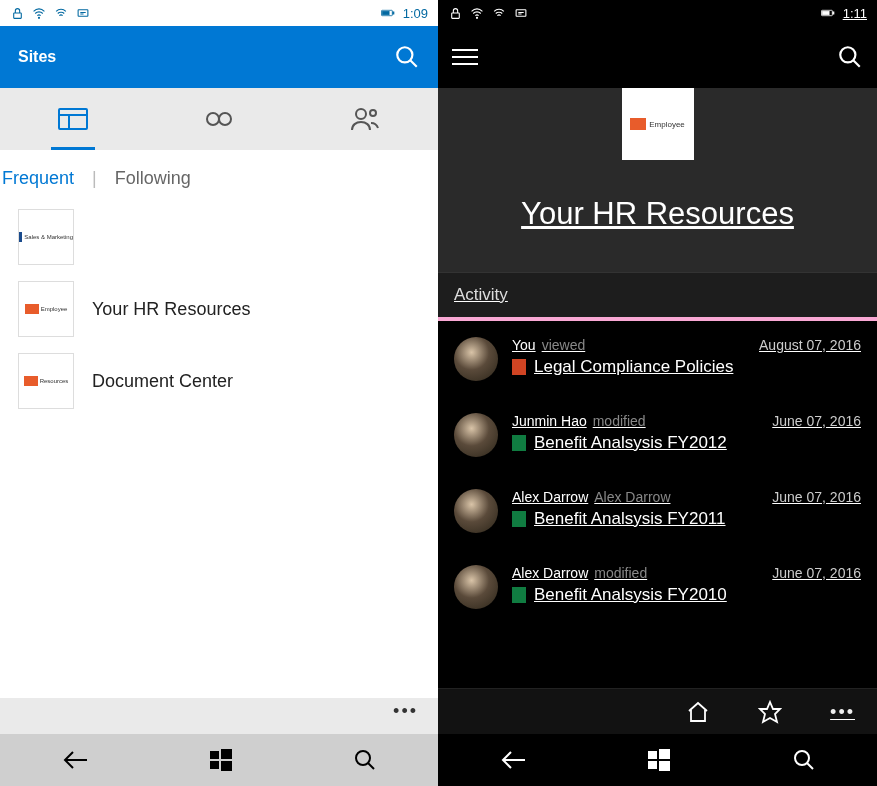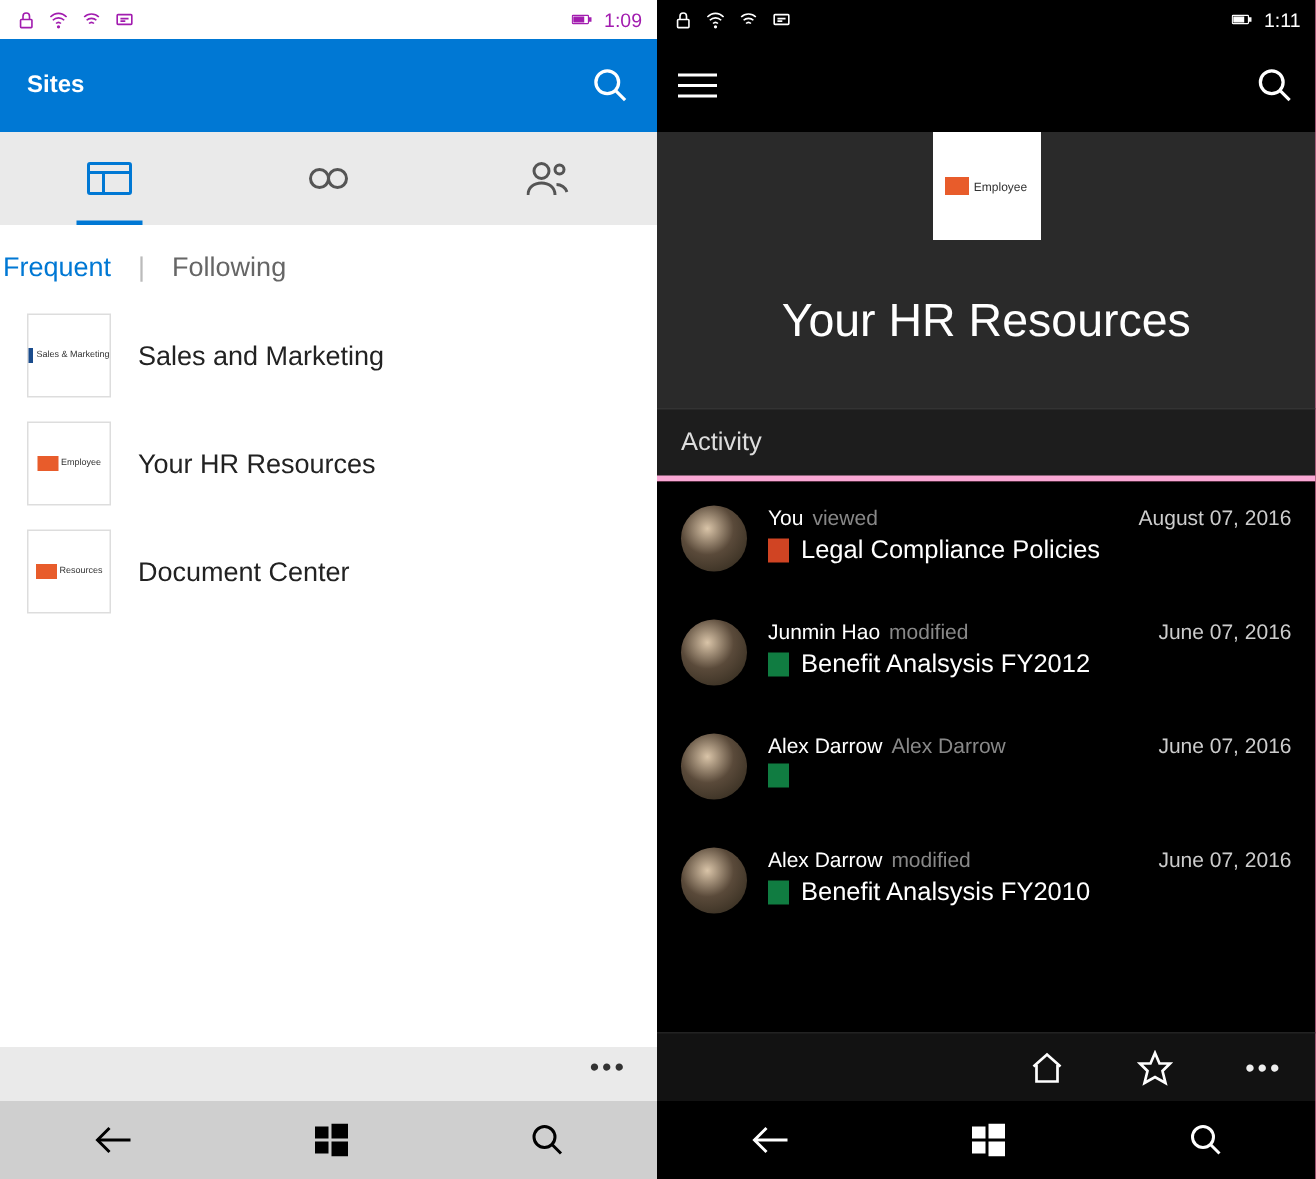--- a/index.html
+++ b/index.html
@@ -1,25 +1,25 @@
 <!DOCTYPE html>
 <html><head>
 <meta charset="utf-8">
 <style>
 * { box-sizing: border-box; margin: 0; padding: 0; }
 body { font-family: "Segoe UI", Arial, sans-serif; background: #fff; width: 877px; height: 786px; display: flex; }
 .phone { height: 786px; display: flex; flex-direction: column; }
 .phone-left { width: 438px; background: #fff; }
-.phone-right { width: 439px; background: #be185d; color: #fff; }
+.phone-right { width: 439px; background: #ec4899; color: #fff; text-decoration: underline; }
 
 
 .status-bar { height: 26px; display: flex; align-items: center; padding: 0 10px; font-size: 13px; }
 .status-left { display: flex; gap: 8px; align-items: center; }
 .status-right { margin-left: auto; display: flex; gap: 8px; align-items: center; }
-.phone-left .status-bar { background: #fff; color: #a21caf; }
+.phone-left .status-bar { background: #fff; color: #0369a1; }
 .phone-right .status-bar { background: #000; color: #fff; }
 .status-icon { width: 14px; height: 14px; display: inline-flex; align-items: center; justify-content: center; }
 
 
 .sites-header { background: #0078d4; color: #fff; height: 62px; display: flex; align-items: center; padding: 0 18px; }
 .sites-title { font-size: 16px; font-weight: 600; }
 .sites-search { margin-left: auto; }
 
 
 .sites-tabs { background: #eaeaea; height: 62px; display: flex; }
@@ -168,21 +168,20 @@
     <span class="filter-divider">|</span>
     <span class="filter-item inactive">Following</span>
   </div>
 
   <div class="site-list">
     <div class="site-item">
       <div class="site-thumb thumb-blue">
         <span class="thumb-box"></span>
           <span class="thumb-label">Sales &amp; Marketing</span>
       </div>
-      <span class="site-name">Sales and Marketing</span>
     </div>
     <div class="site-item">
       <div class="site-thumb thumb-orange">
         <span class="thumb-box"></span>
           <span class="thumb-label">Employee</span>
       </div>
       <span class="site-name">Your HR Resources</span>
     </div>
     <div class="site-item">
       <div class="site-thumb thumb-orange2">
@@ -318,20 +317,21 @@
     <div class="activity-item">
       <div class="avatar"></div>
       <div class="activity-content">
         <div class="activity-top">
           <span class="activity-user">Alex Darrow</span>
           <span class="activity-action">Alex Darrow</span>
           <span class="activity-date">June 07, 2016</span>
         </div>
         <div class="activity-file">
           <span class="file-icon file-xls"></span>
+          <span>Benefit Analsysis FY2011</span>
         </div>
       </div>
     </div>
 
     <div class="activity-item">
       <div class="avatar"></div>
       <div class="activity-content">
         <div class="activity-top">
           <span class="activity-user">Alex Darrow</span>
           <span class="activity-action">modified</span>

